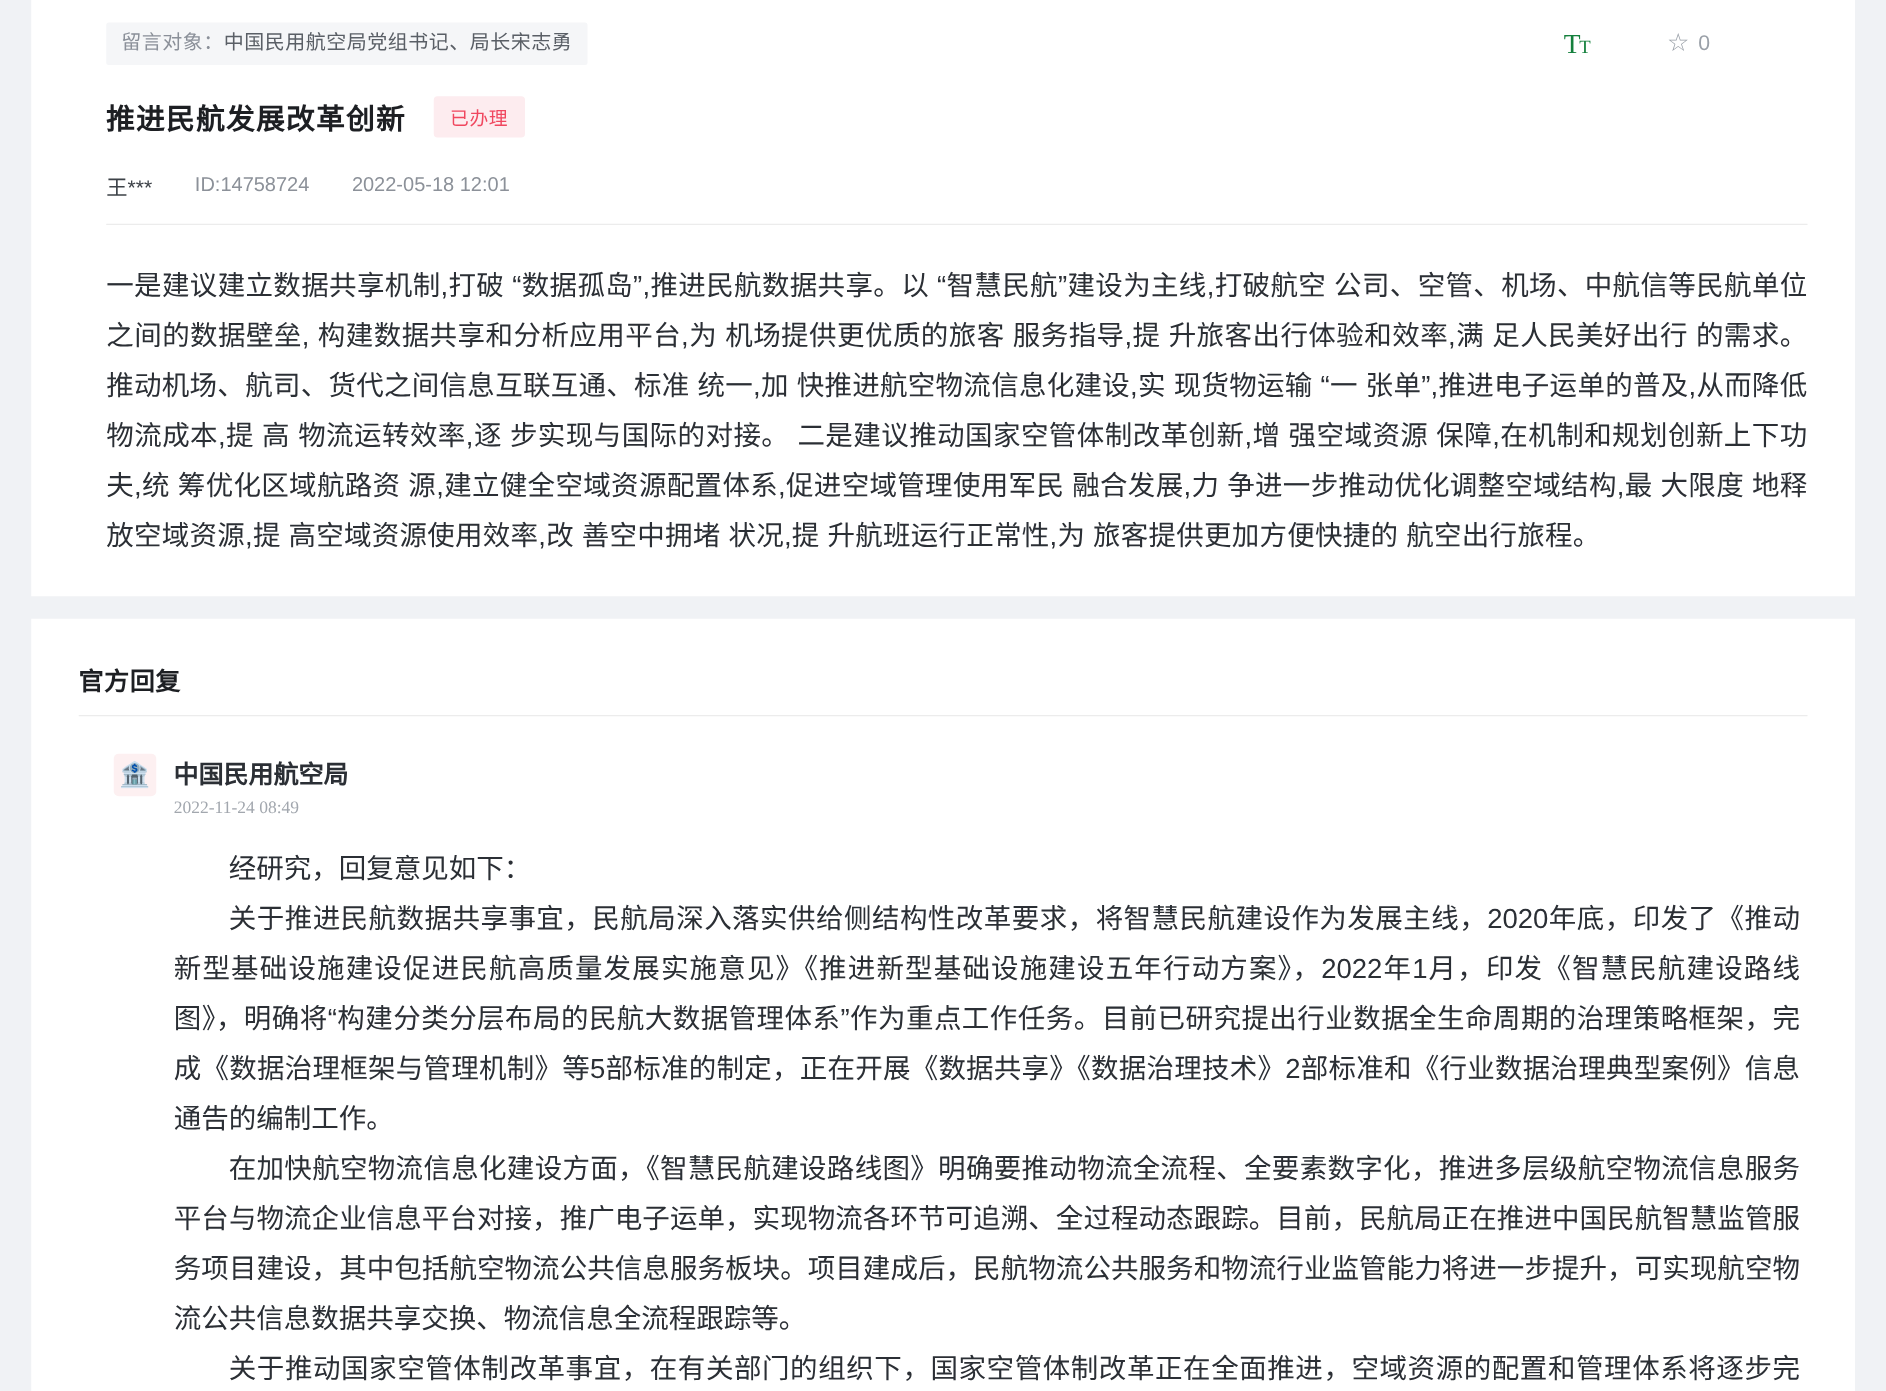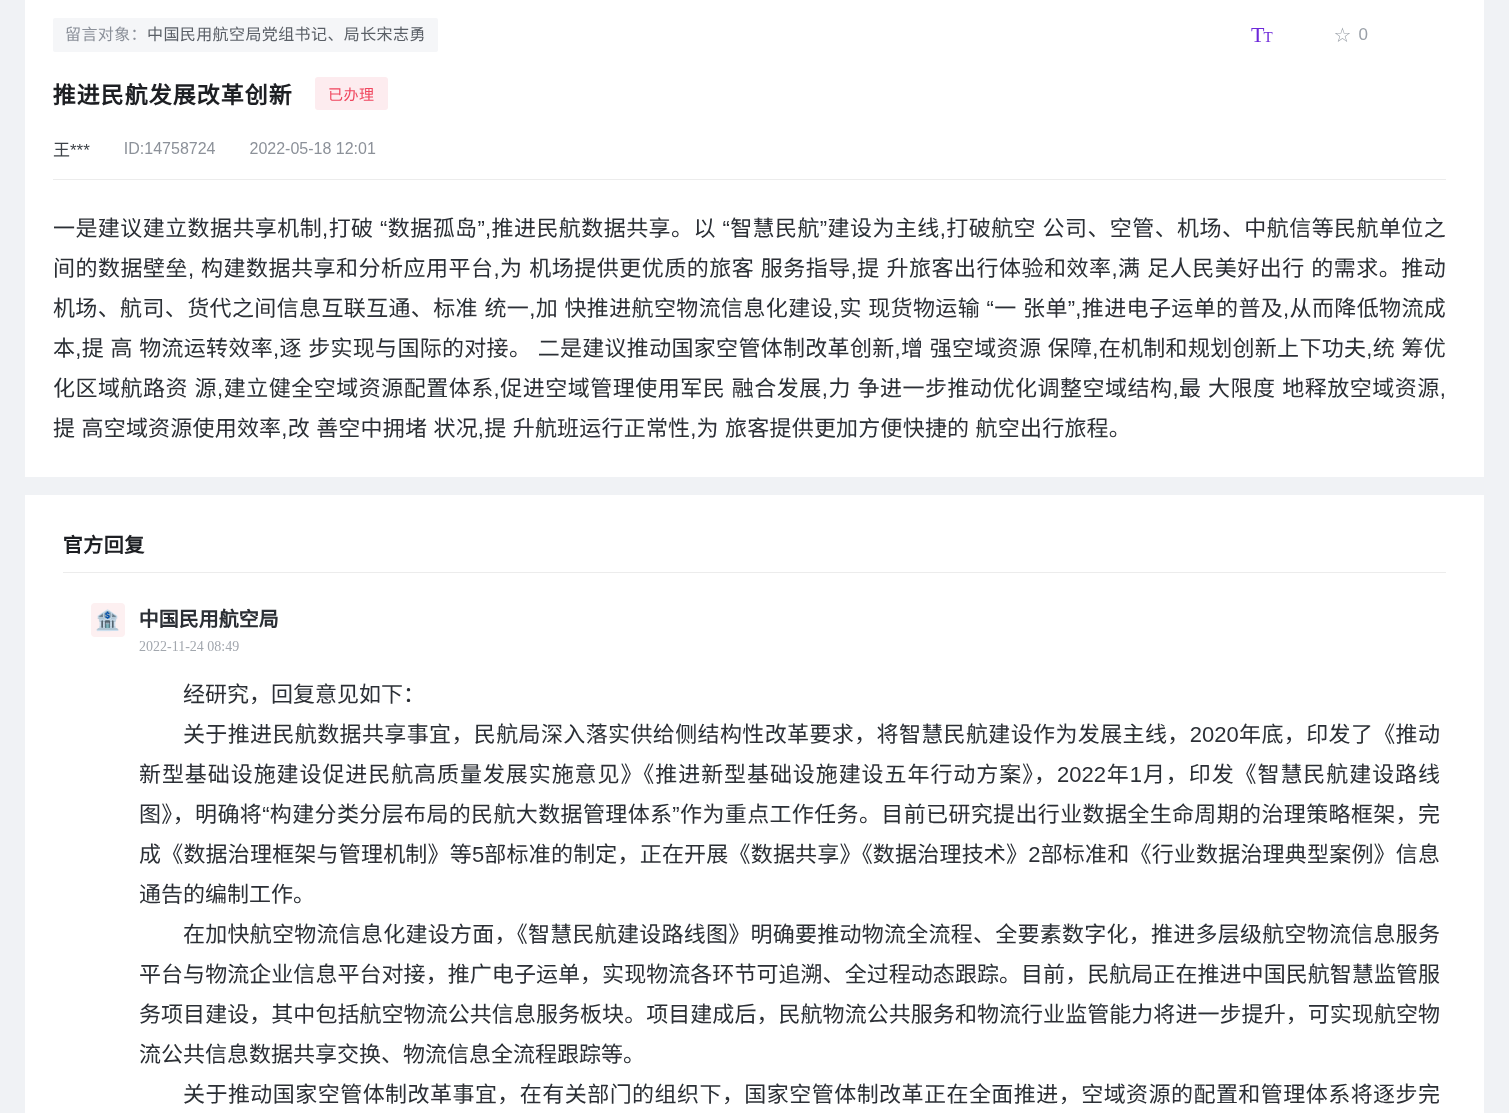--- a/index.html
+++ b/index.html
@@ -26,21 +26,21 @@
   
   .card {
     background: #ffffff;
     margin: 0 25px 0 25px;
     padding: 0 0 28px 0;
     box-sizing: border-box;
     position: relative;
   }
 
   .card-inner {
-    padding: 18px 38px 0 28px;
+    padding: 18px 38px 0 60px;
   }
 
   .top-row {
     display: flex;
     align-items: flex-start;
     justify-content: space-between;
   }
 
   .target-tag {
     display: inline-block;
@@ -79,21 +79,21 @@
   }
   .icon-btn .count {
     font-size: 17px;
     color: #9aa0a8;
   }
 
   .font-icon {
     font-family: "Liberation Serif", serif;
     font-size: 22px;
     letter-spacing: -1px;
-    color: #6d28d9;
+    color: #15803d;
   }
   .star-icon {
     font-size: 20px;
     color: #9aa0a8;
     line-height: 1;
   }
 
   .title-row {
     display: flex;
     align-items: center;

